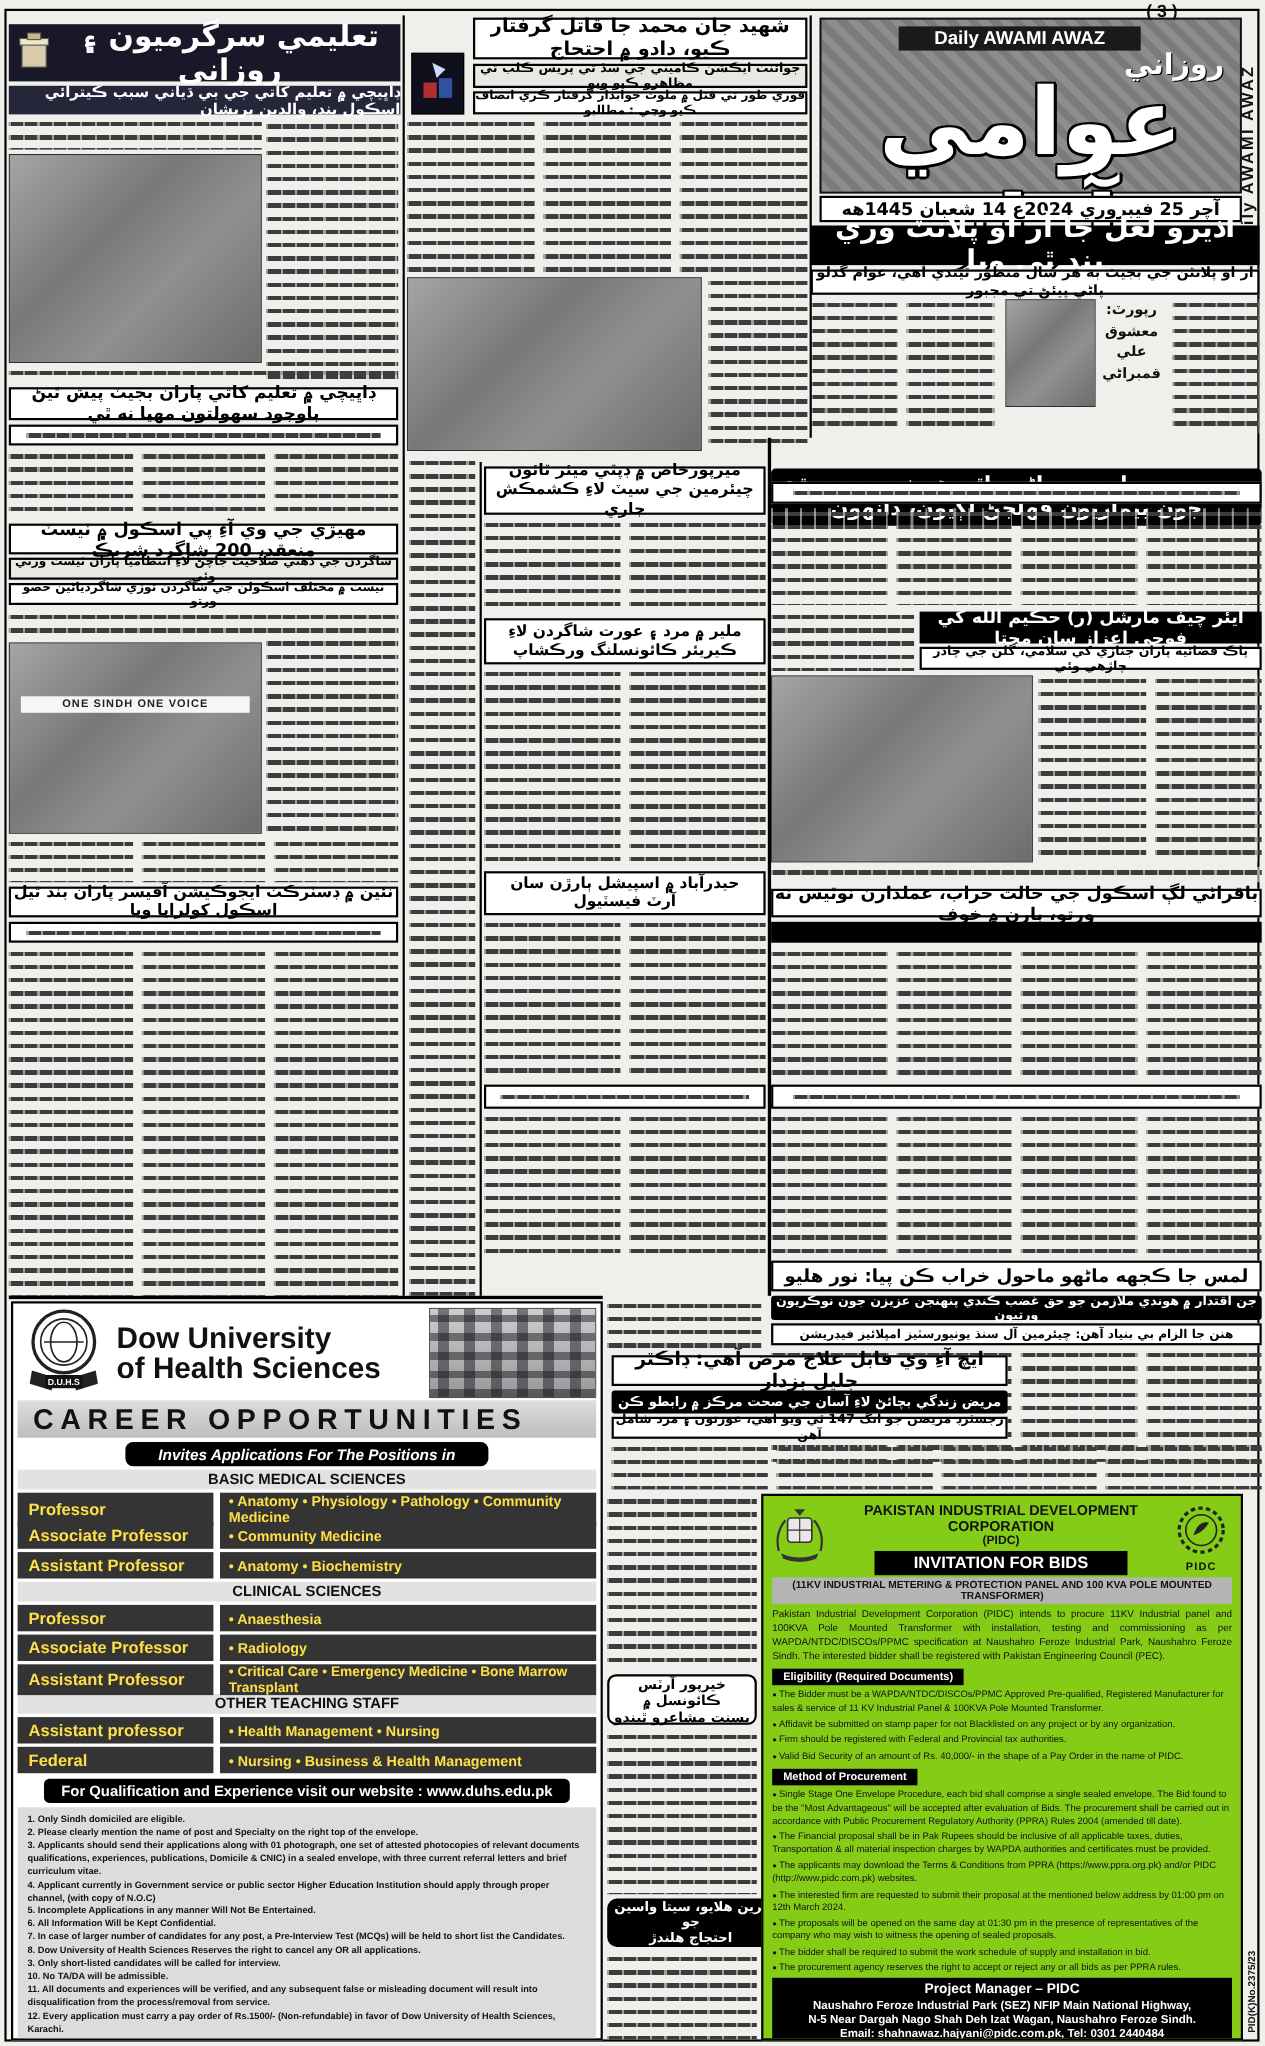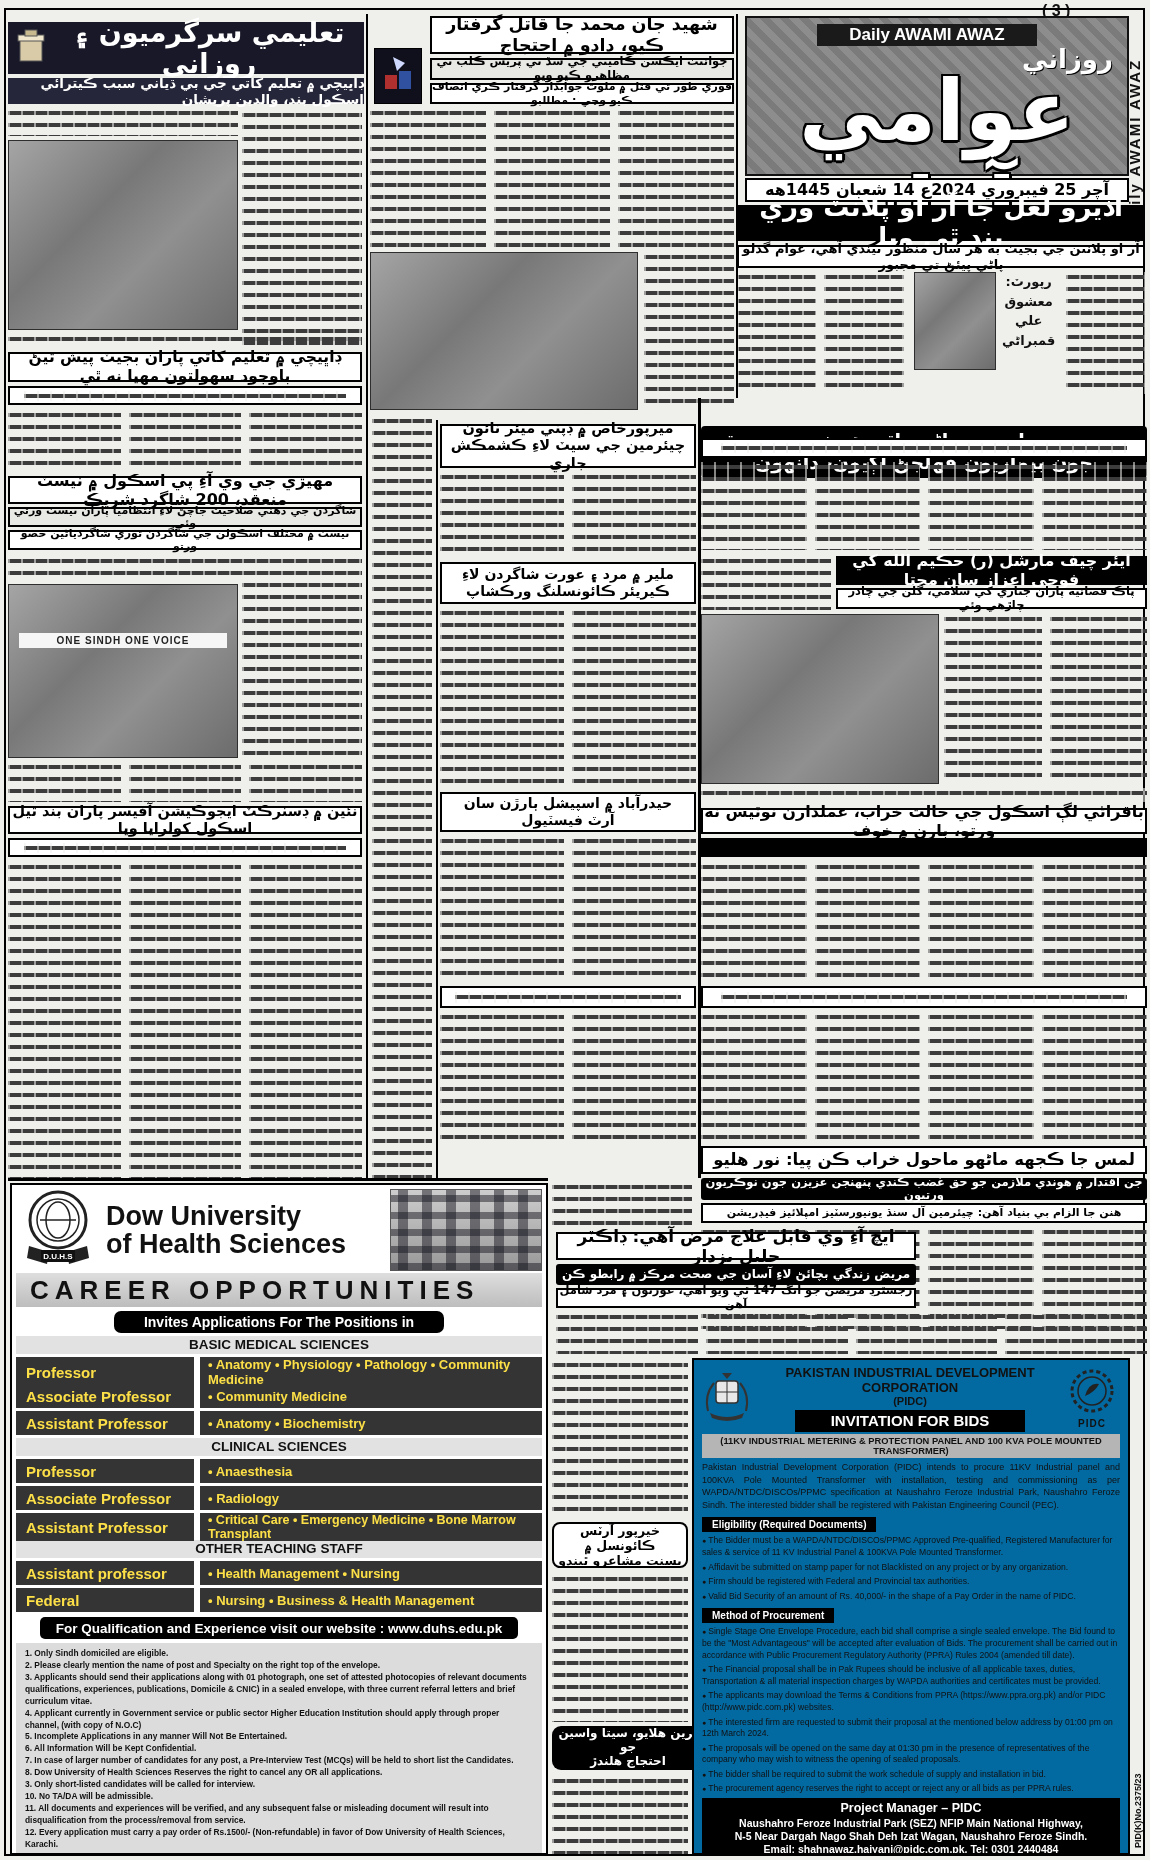--- a/index.html
+++ b/index.html
@@ -35,21 +35,21 @@
   .dow{background:#fff;border:2px solid #000;padding:4px;overflow:hidden;}
   .dow-row{display:grid;grid-template-columns:178px 6px 1fr;height:24px;margin-top:3px;}
   .dow-cell{background:#343434;color:#fde047;font-weight:bold;display:flex;align-items:center;}
   .dow-sec{background:#e2e2e2;font-weight:bold;text-align:center;font-size:13.5px;
            height:18px;line-height:18px;margin-top:3px;}
   .windows{background-image:
       repeating-linear-gradient(to right, transparent 0 7px, rgba(25,25,35,.5) 7px 17px, transparent 17px 24px),
       repeating-linear-gradient(to bottom, transparent 0 5px, rgba(25,25,35,.5) 5px 12px, transparent 12px 17px),
       linear-gradient(#cdcdcd,#989898);}
   
-  .pidc{background:#0369a1;border:2px solid #000;padding:5px 8px;overflow:hidden;}
+  .pidc{background:#84cc16;border:2px solid #000;padding:5px 8px;overflow:hidden;}
   .pidc p{margin:3px 0;}
   .blk-label{background:#000;color:#fff;font-weight:bold;font-size:10px;
              display:inline-block;padding:2px 10px;}
   ul.bul{list-style:none;margin:2px 0;padding:0;}
   ul.bul li{font-size:8.6px;line-height:1.35;margin:3px 0;padding-right:0;}
   ul.bul li::before{content:"\25CF  ";font-size:7px;}
   .note-list div{font-size:8.4px;font-weight:bold;line-height:1.42;}
 </style>
 </head>
 <body>
@@ -271,21 +271,21 @@
       </svg>
     </span>
     <span style="flex:1;padding-left:6px;font-weight:bold;font-size:27px;line-height:1.05;">
       <span style="display:block;">Dow University</span>
       <span style="display:block;">of Health Sciences</span>
     </span>
     <span class="windows" style="flex:0 0 150px;height:80px;border:1px solid #555;"></span>
   </div>
   <div style="height:34px;line-height:34px;background:linear-gradient(#dedede,#bdbdbd);font-size:26px;
               font-weight:bold;letter-spacing:6px;padding-left:14px;margin-top:2px;">CAREER OPPORTUNITIES</div>
-  <div class="pill" style="width:330px;height:22px;margin:4px auto 0;font-size:14px;">Invites Applications For The Positions in</div>
+  <div class="pill" style="width:330px;height:22px;margin:4px auto 0;font-size:14px;font-style:italic;">Invites Applications For The Positions in</div>
 
   <div class="dow-sec">BASIC MEDICAL SCIENCES</div>
   <div class="dow-row">
     <div class="dow-cell" style="padding:0 10px;font-size:15px;">Professor</div>
       <div></div>
     <div class="dow-cell" style="padding:0 8px;font-size:13px;">• Anatomy  • Physiology  • Pathology  • Community Medicine</div>
   </div>
   <div class="dow-row">
     <div class="dow-cell" style="padding:0 10px;font-size:15px;">Associate Professor</div>
       <div></div>

